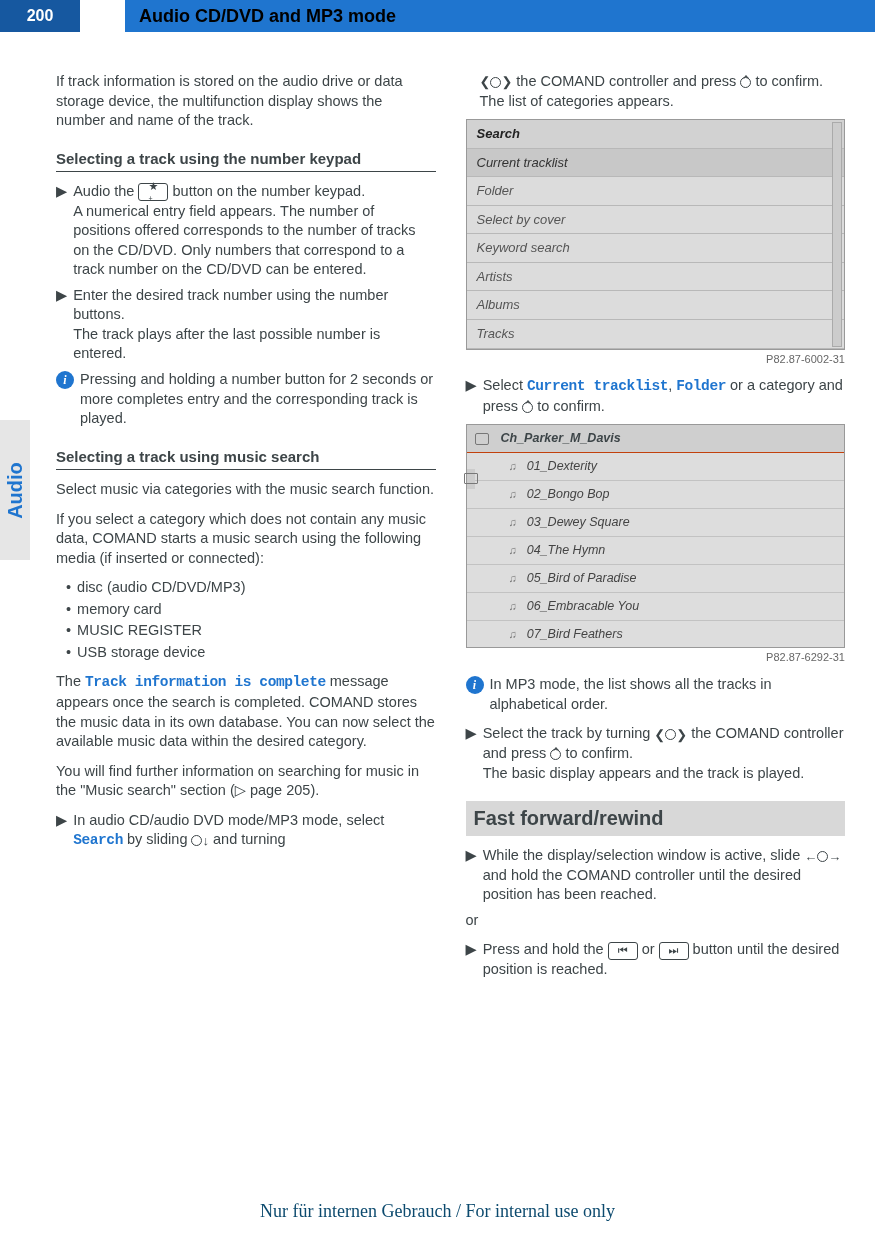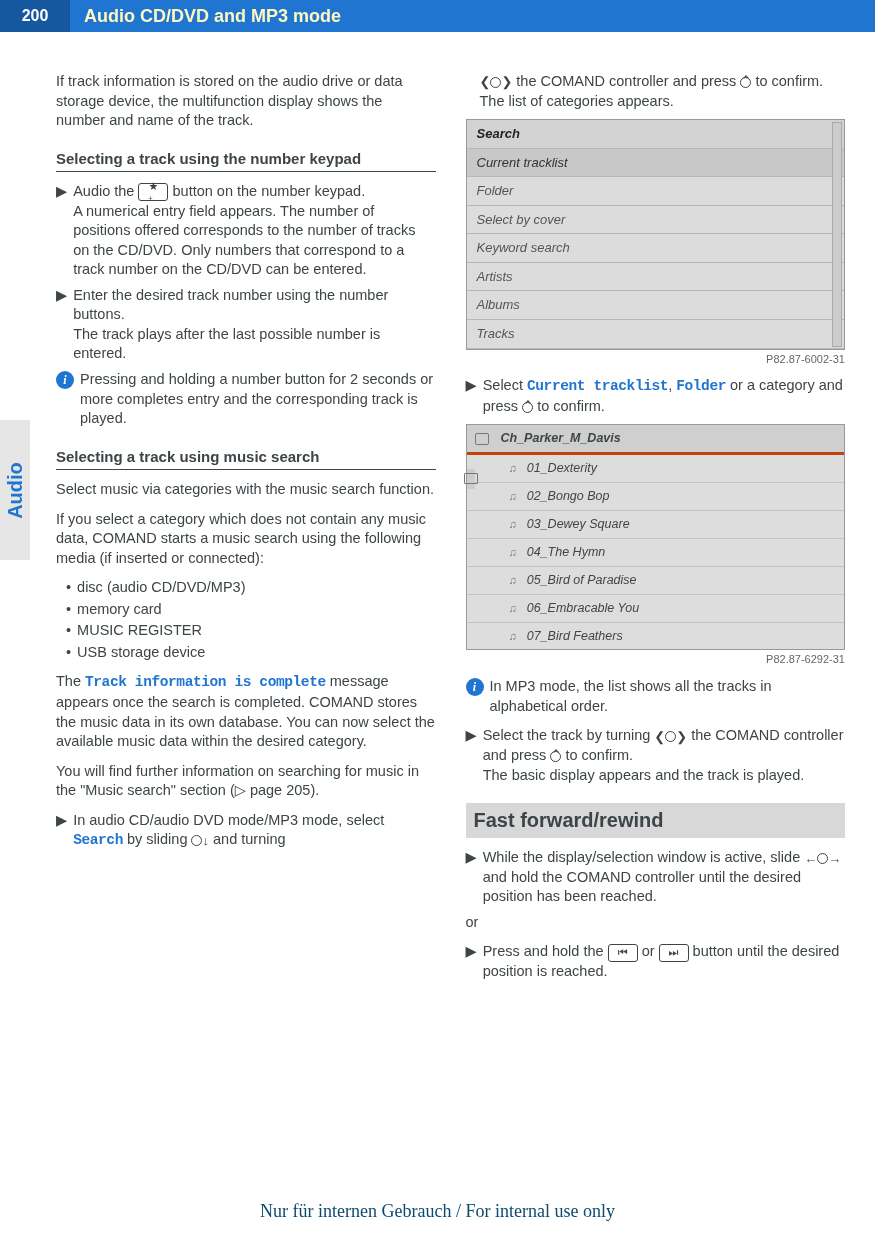--- a/index.html
+++ b/index.html
@@ -19,32 +19,33 @@
     height: 32px;
     margin-bottom: 40px;
   }
   .page-number-box {
     background: #1658a0;
     color: #fff;
     font-weight: bold;
     display: flex;
     align-items: center;
     justify-content: center;
-    width: 70px;
+    width: 80px;
     font-size: 16px;
   }
   .page-title-box {
     background: #1f75cf;
-    color: #fef9c3;
+    color: #000000;
     font-weight: bold;
     display: flex;
     align-items: center;
     padding-left: 14px;
     flex: 1;
     font-size: 18px;
+    margin-left: 45px;
   }
   .side-tab {
     position: absolute;
     left: 0;
     top: 420px;
     width: 30px;
     height: 140px;
     display: flex;
     align-items: center;
     justify-content: center;
@@ -202,21 +203,21 @@
   .tracklist {
     border:1px solid #999;
     background:#ddd;
     font-size:12.5px;
     font-style: italic;
     margin:8px 0 2px 0;
   }
   .tracklist .head{
     display:flex;align-items:center;
     padding:5px 8px;background:#cfcfcf;
-    border-bottom:3px solid #c2410c;
+    border-bottom:1px solid #c2410c;
     font-weight:bold;
     gap:8px;
   }
   .tracklist .titem{
     display:flex;align-items:center;gap:10px;
     padding:5px 8px 5px 42px;
     border-bottom:1px solid #c2c2c2;
     color:#444;
   }
   .tracklist .titem:last-child{border-bottom:none;}

